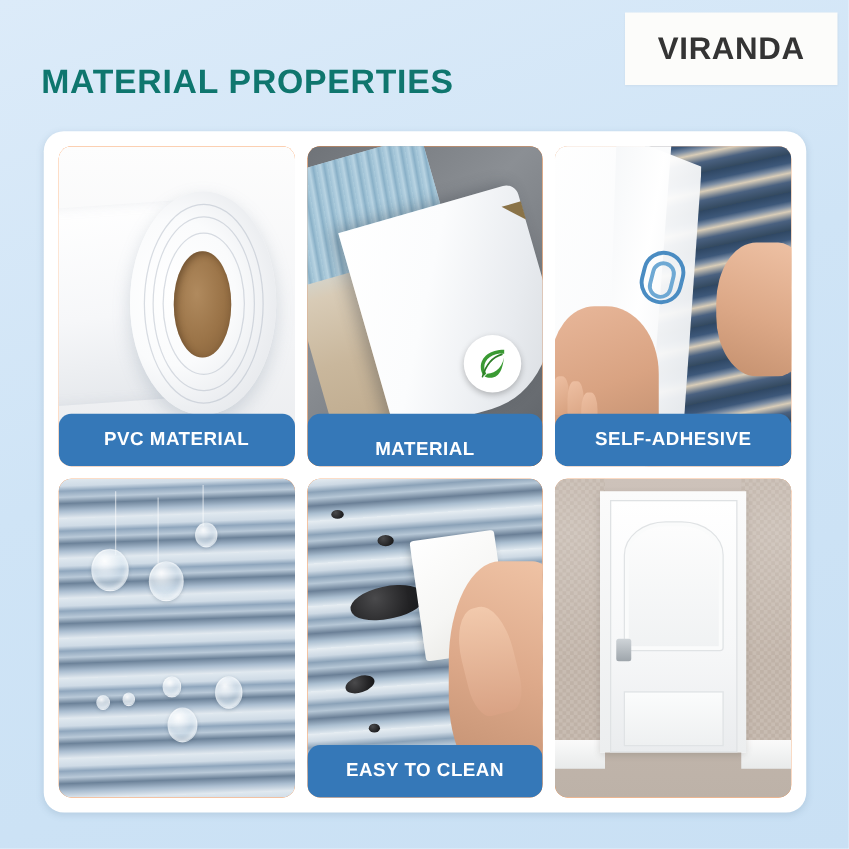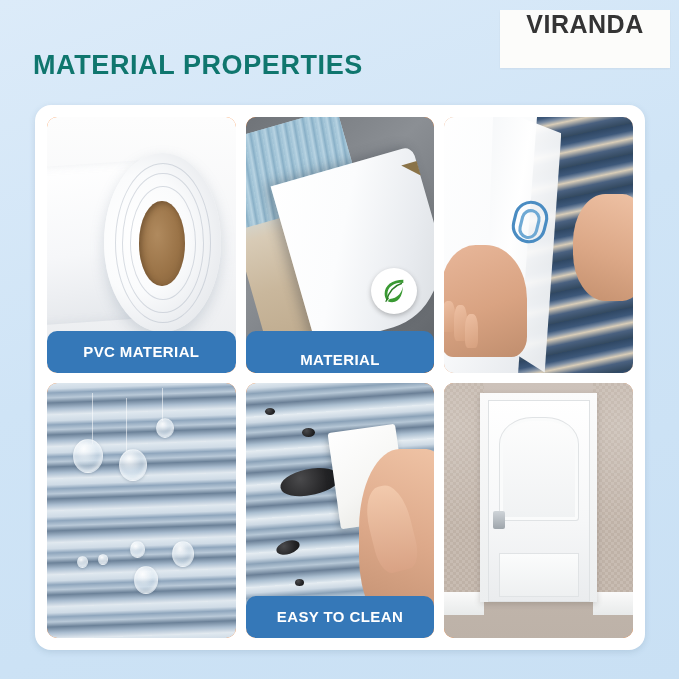--- a/index.html
+++ b/index.html
@@ -6,21 +6,21 @@
   body{
     width:679px;height:679px;overflow:hidden;
     font-family:"Liberation Sans",sans-serif;
     background:linear-gradient(160deg,#dcebf9 0%,#cfe4f6 45%,#c9e0f4 100%);
     position:relative;
   }
 
   
   .logo-box{
     position:absolute;left:500px;top:10px;width:170px;height:58px;
-    background:#fcfcfa;display:flex;justify-content:center;
+    background:#fcfcfa;display:flex;align-items:center;justify-content:center;
     box-shadow:0 1px 2px rgba(0,0,0,.05);
   }
   .logo-box span{
     font-size:25px;font-weight:bold;color:#343434;letter-spacing:.5px;
   }
   .page-title{
     position:absolute;left:33px;top:50px;
     font-size:27px;font-weight:bold;letter-spacing:.6px;color:#0f766e;
   }
 
@@ -328,20 +328,23 @@
             <rect x="5" y="3" width="30" height="38" rx="15" fill="none" stroke="#4a8cc2" stroke-width="3"></rect>
             <rect x="12" y="11" width="16" height="26" rx="8" fill="none" stroke="#6fa9d4" stroke-width="3"></rect>
           </svg>
         </div>
         <div class="hand-r"></div>
         <div class="hand-l">
           <div class="finger f1"></div>
           <div class="finger f2"></div>
           <div class="finger f3"></div>
         </div>
+      </div>
+      <div class="label">
+        <span>SELF-ADHESIVE</span>
       </div>
     </div>
 
     <div class="card">
       <div class="photo wp">
         <div class="trail t1"></div>
         <div class="trail t2"></div>
         <div class="trail t3"></div>
         <div class="drop d1"></div>
         <div class="drop d2"></div>

